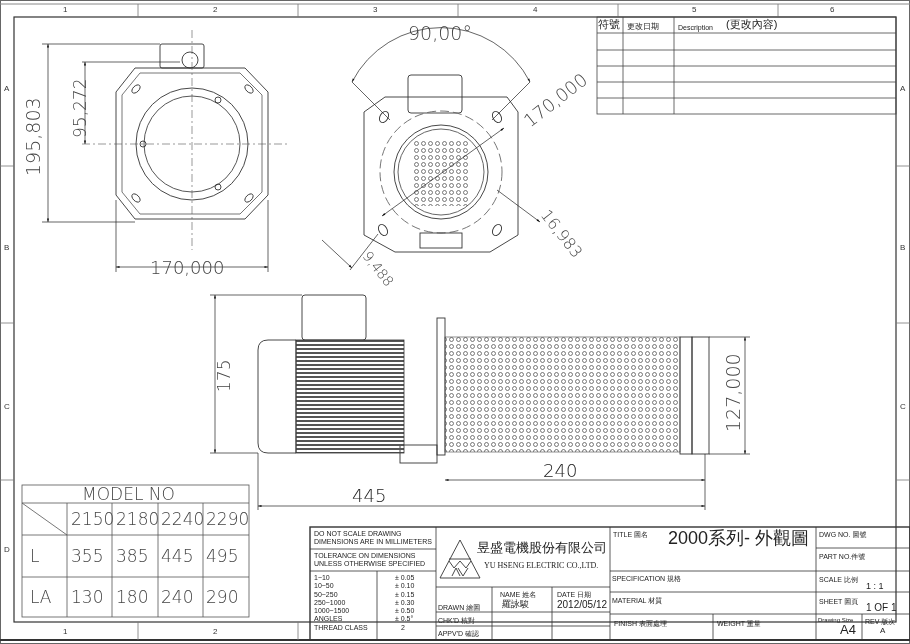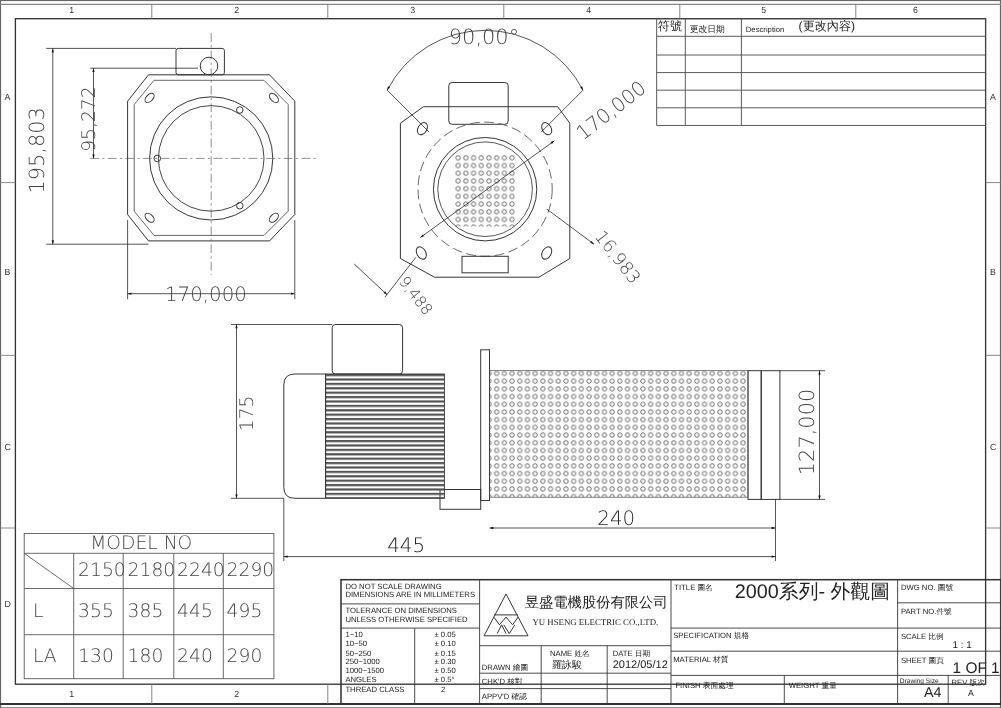--- a/index.html
+++ b/index.html
@@ -268,18 +268,18 @@
   <div class="lbl" style="left:612px;top:574px;font-size:7px;">SPECIFICATION 規格</div>
   <div class="lbl" style="left:612px;top:596px;font-size:7px;">MATERIAL 材質</div>
   <div class="lbl" style="left:614px;top:619px;font-size:7px;">FINISH 表面處理</div>
   <div class="lbl" style="left:717px;top:619px;font-size:7px;">WEIGHT 重量</div>
 
   <div class="lbl" style="left:819px;top:530px;font-size:7px;">DWG NO. 圖號</div>
   <div class="lbl" style="left:819px;top:552px;font-size:7px;">PART NO.件號</div>
   <div class="lbl" style="left:819px;top:575px;font-size:7px;">SCALE 比例</div>
   <div class="lbl" style="left:866px;top:582px;font-size:9px;">1 : 1</div>
   <div class="lbl" style="left:819px;top:597px;font-size:7px;">SHEET 圖頁</div>
-  <div class="lbl" style="left:866px;top:603px;font-size:14px;">1 OF 1</div>
+  <div class="lbl" style="left:866px;top:603px;font-size:10px;">1 OF 1</div>
   <div class="lbl" style="left:818px;top:617px;font-size:6px;line-height:7px;">Drawing Size</div>
   <div class="lbl" style="left:840px;top:625px;font-size:13px;">A4</div>
   <div class="lbl" style="left:865px;top:617px;font-size:7px;">REV 版次</div>
   <div class="lbl" style="left:880px;top:626px;font-size:8px;">A</div>
 </div>
 
 </body></html>

